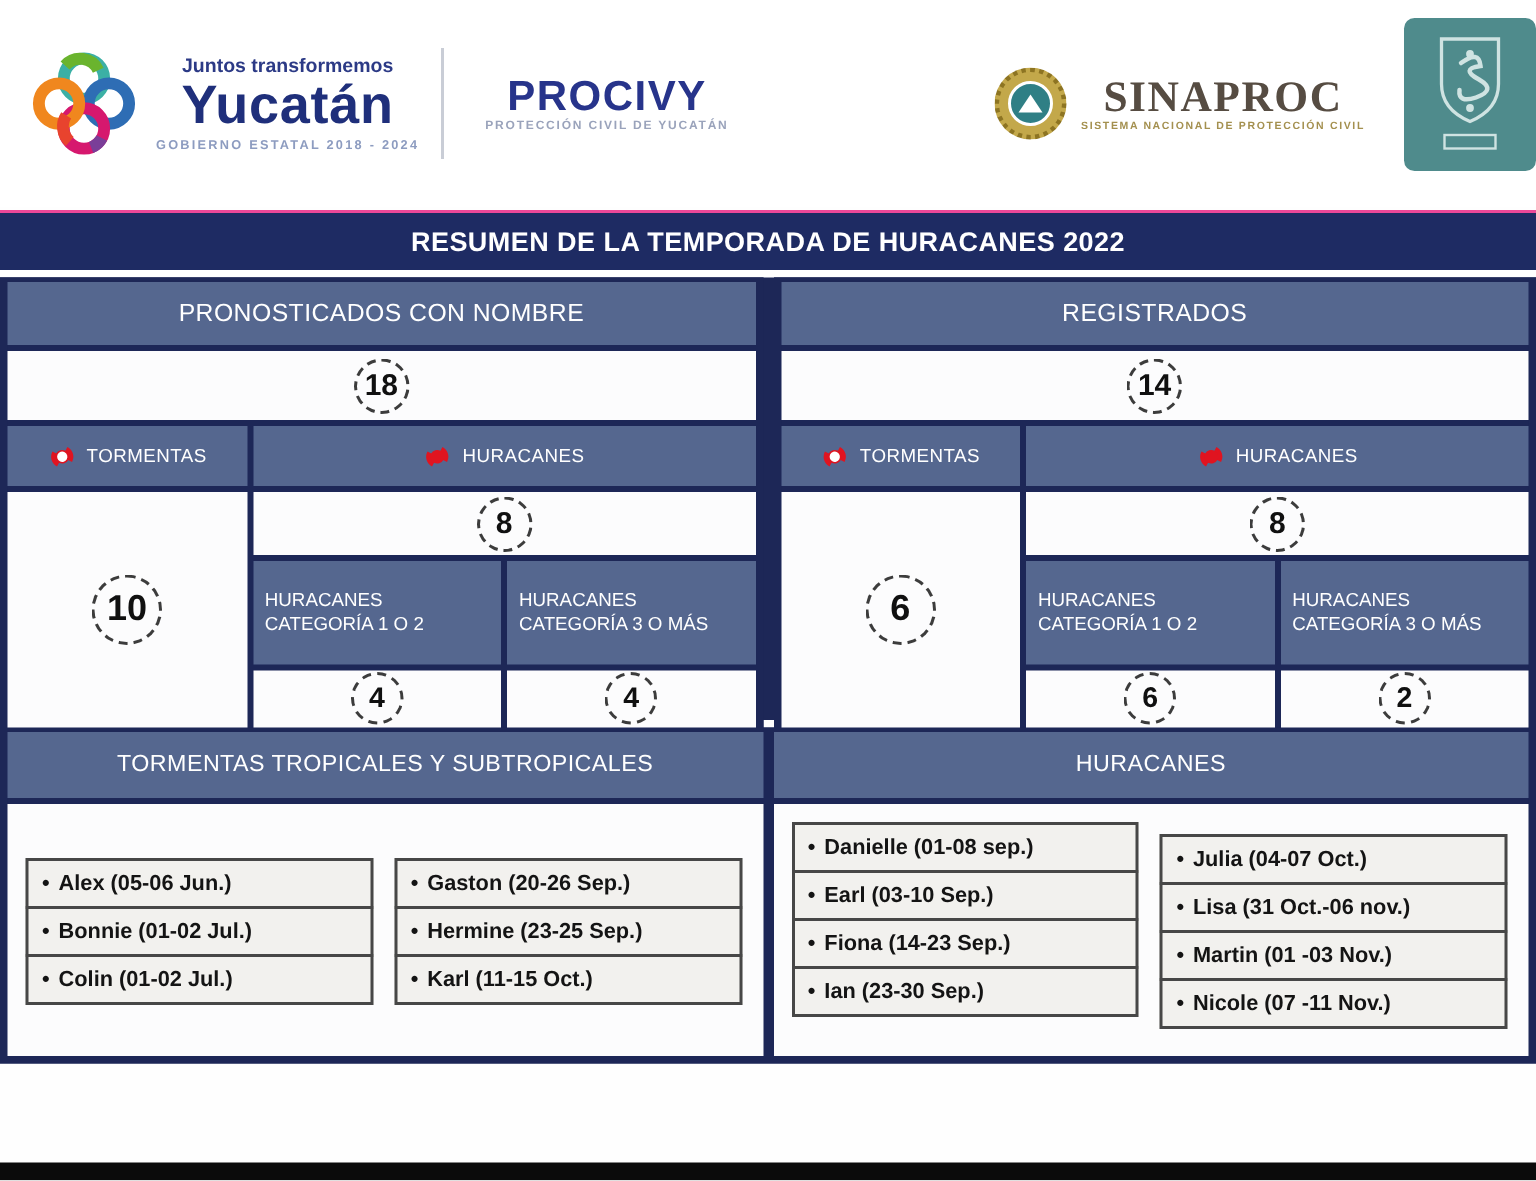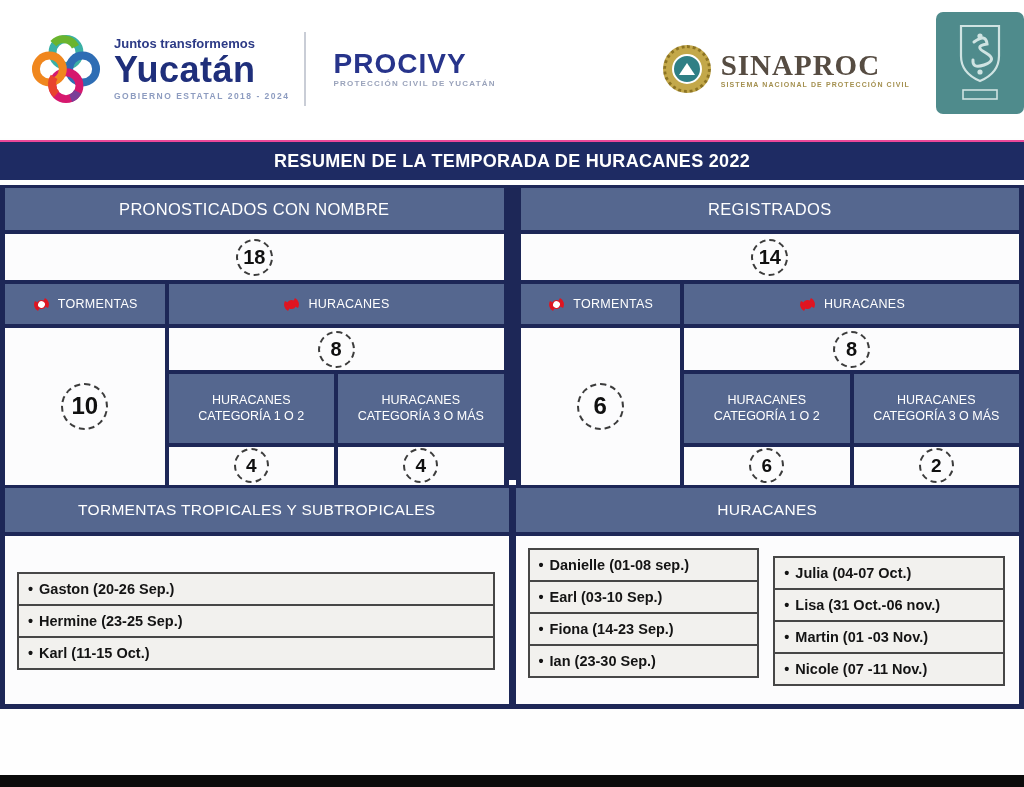--- a/index.html
+++ b/index.html
@@ -1,21 +1,21 @@
 <!DOCTYPE html>
 <html><head>
 <meta charset="utf-8">
 <style>
   * { margin:0; padding:0; box-sizing:border-box; }
   html,body { background:#ffffff; }
   body { font-family:"Liberation Sans", sans-serif; }
   .page { width:1024px; height:787px; background:#fefefe; position:relative; overflow:hidden; margin:0 auto; }
 
   
-  .logo-bar { height:138px; display:flex; align-items:center; padding-left:28px; background:#fff; }
+  .logo-bar { height:138px; display:flex; align-items:center; padding-left:18px; background:#fff;text-align:center; }
   .yuc { display:flex; align-items:center; gap:10px; }
   .yuc-text { display:flex; flex-direction:column; line-height:1.05; }
   .yuc-tagline { font-size:13px; color:#2c3a86; font-weight:bold; }
   .yuc-name { font-size:36px; color:#1f2f7b; font-weight:bold; letter-spacing:.5px; }
   .yuc-sub { font-size:8.5px; color:#8d9cc0; letter-spacing:1.5px; margin-top:3px; font-weight:bold; }
   .vdiv { width:2px; height:74px; background:#c9cdd6; margin:0 16px 0 14px; }
   .procivy { display:flex; flex-direction:column; line-height:1.1;margin-left:12px; }
   .procivy-name { font-size:28px; font-weight:bold; color:#27348b; letter-spacing:1px; }
   .procivy-sub { font-size:8px; color:#9aa3bb; letter-spacing:1.2px; font-weight:bold; }
   .sinaproc { margin-left:auto; display:flex; align-items:center; gap:10px; }
@@ -41,21 +41,21 @@
           display:grid; grid-template-rows:42px 46px 40px 1fr; gap:4px; }
   .cell { display:flex; align-items:center; justify-content:center; }
   .blue { background:#55678f; color:#fff; font-weight:normal; }
   .white { background:#fcfcfd; }
   .colhead { font-size:16.5px; letter-spacing:.3px; }
   .labels { display:grid; grid-template-columns:32% 1fr; gap:4px; }
   .lab { font-size:12.5px; gap:7px; letter-spacing:.3px; }
   .body { display:grid; grid-template-columns:32% 1fr; gap:4px; }
   .hblock { display:grid; grid-template-rows:42px 1fr 38px; gap:4px; }
   .cats { display:grid; grid-template-columns:1fr 1fr; gap:4px; }
-  .cat { font-size:12.5px; text-align:center; line-height:1.3; padding:18px 8px; }
+  .cat { font-size:12.5px; line-height:1.3; padding:18px 8px; }
   .catnums { display:grid; grid-template-columns:1fr 1fr; gap:4px; }
   .circ { border:2px dashed #3c3c3c; border-radius:50%; display:flex; align-items:center; justify-content:center;
           font-weight:bold; color:#101010; background:transparent; }
   .circ.md { width:37px; height:37px; font-size:20px; }
   .circ.lg { width:47px; height:47px; font-size:24px; }
   .circ.sm { width:35px; height:35px; font-size:19px; }
   .ic { width:19px; height:19px; flex:0 0 auto; }
 
   .names-banner { margin-top:6px; height:44px; background:#55678f; border:3px solid #1d2757;
                   color:#fff; font-weight:bold; font-size:15.5px; letter-spacing:.3px;
@@ -234,20 +234,25 @@
     </div>
   </section>
 
 
   <section class="names-grid">
     <div class="cell blue nhead">TORMENTAS TROPICALES Y SUBTROPICALES</div>
     <div class="cell blue nhead">HURACANES</div>
 
     <div class="panel">
       <div class="ncol shift-lg">
+        <div class="name-box"><span class="blt">•</span><span>Alex (05-06 Jun.)</span></div>
+        <div class="name-box"><span class="blt">•</span><span>Bonnie (01-02 Jul.)</span></div>
+        <div class="name-box"><span class="blt">•</span><span>Colin (01-02 Jul.)</span></div>
+      </div>
+      <div class="ncol shift-lg">
         <div class="name-box"><span class="blt">•</span><span>Gaston (20-26 Sep.)</span></div>
         <div class="name-box"><span class="blt">•</span><span>Hermine (23-25 Sep.)</span></div>
         <div class="name-box"><span class="blt">•</span><span>Karl (11-15 Oct.)</span></div>
       </div>
     </div>
 
     <div class="panel">
       <div class="ncol">
         <div class="name-box"><span class="blt">•</span><span>Danielle (01-08 sep.)</span></div>
         <div class="name-box"><span class="blt">•</span><span>Earl (03-10 Sep.)</span></div>

